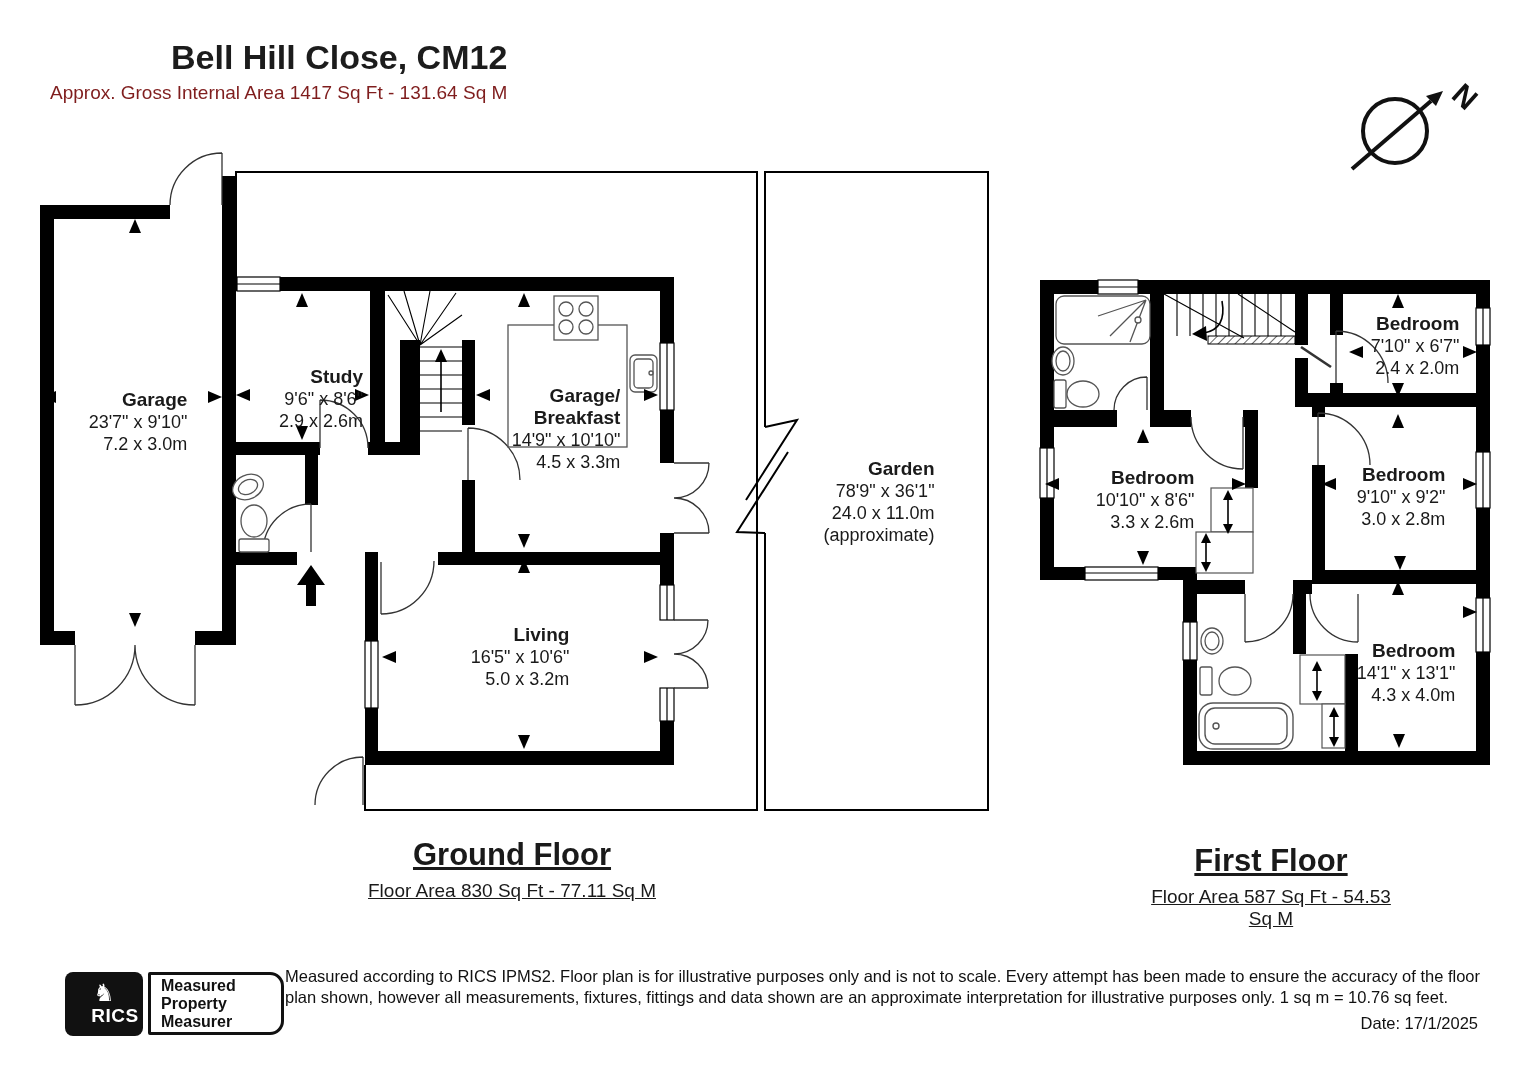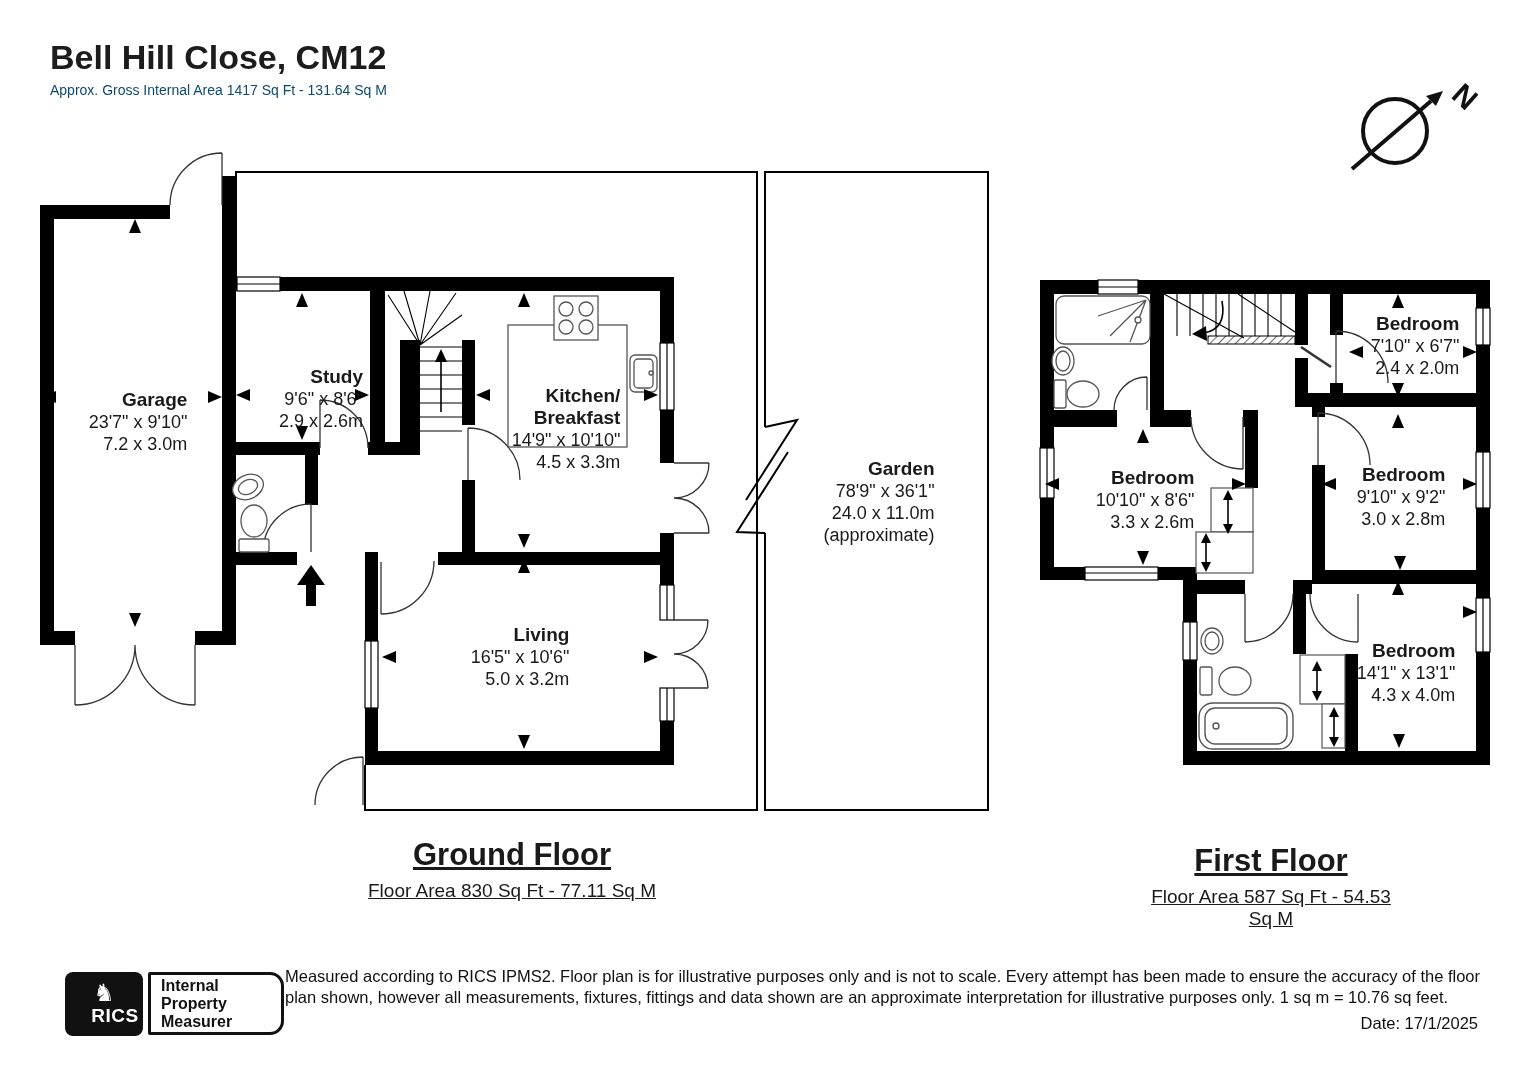--- a/index.html
+++ b/index.html
@@ -1,20 +1,20 @@
 <!DOCTYPE html>
 <html><head>
 <meta charset="utf-8">
 <style>
   html,body{margin:0;padding:0;background:#fff;}
   .page{position:relative;width:1528px;height:1080px;background:#ffffff;
         font-family:"Liberation Sans",sans-serif;color:#1a1a1a;overflow:hidden;}
-  .header{position:absolute;left:50px;top:38px;}
+  .header{position:absolute;left:50px;top:38px;text-align:right;}
   .header h1{margin:0;font-size:34px;font-weight:bold;color:#1c1c1c;}
-  .header .sub{font-size:14px;margin-top:5px;color:#0c4a6e;}
+  .header .sub{font-size:19px;margin-top:5px;color:#7f1d1d;}
   #plan-svg{position:absolute;left:0;top:0;}
   .room-label{position:absolute;transform:translateX(-50%);text-align:right;
               line-height:22px;white-space:nowrap;}
   .room-name{font-weight:bold;font-size:19px;}
   .room-dim{font-size:18px;}
   .floor-title{position:absolute;transform:translateX(-50%);text-align:center;text-decoration:underline;}
   .ft-name{font-size:31px;font-weight:bold;}
   .ft-area{font-size:19px;margin-top:7px;}
   .footer-badge{position:absolute;left:65px;top:972px;display:flex;align-items:stretch;}
   .rics-box{width:78px;height:64px;background:#111;border-radius:8px;color:#fff;
@@ -350,21 +350,21 @@
     <div class="room-dim">7.2 x 3.0m</div>
   </div>
 
   <div class="room-label" style="left:304px;top:366px;margin-left:17px;">
     <div class="room-name">Study</div>
     <div class="room-dim">9'6" x 8'6"</div>
     <div class="room-dim">2.9 x 2.6m</div>
   </div>
 
   <div class="room-label" style="left:566px;top:385px;">
-    <div class="room-name">Kitchen/</div>
+    <div class="room-name">Garage/</div>
     <div class="room-name">Breakfast</div>
     <div class="room-dim">14'9" x 10'10"</div>
     <div class="room-dim">4.5 x 3.3m</div>
   </div>
 
   <div class="room-label" style="left:520px;top:624px;">
     <div class="room-name">Living</div>
     <div class="room-dim">16'5" x 10'6"</div>
     <div class="room-dim">5.0 x 3.2m</div>
   </div>
@@ -408,21 +408,21 @@
     <div class="ft-name">First Floor</div>
     <div class="ft-area">Floor Area 587 Sq Ft - 54.53 Sq M</div>
   </div>
 
   <div class="footer-badge">
     <div class="rics-box">
       <div class="rics-lion">♞</div>
       <div class="rics-text">RICS</div>
     </div>
     <div class="cpm-box">
-      <div>Internal</div>
+      <div>Measured</div>
       <div>Property</div>
       <div>Measurer</div>
     </div>
   </div>
 
   <div class="disclaimer">Measured according to RICS IPMS2. Floor plan is for illustrative purposes only and is not to scale. Every attempt has been made to ensure the accuracy of the floor plan shown, however all measurements, fixtures, fittings and data shown are an approximate interpretation for illustrative purposes only. 1 sq m = 10.76 sq feet.</div>
   <div class="date">Date: 17/1/2025</div>
 
 </div>
 

